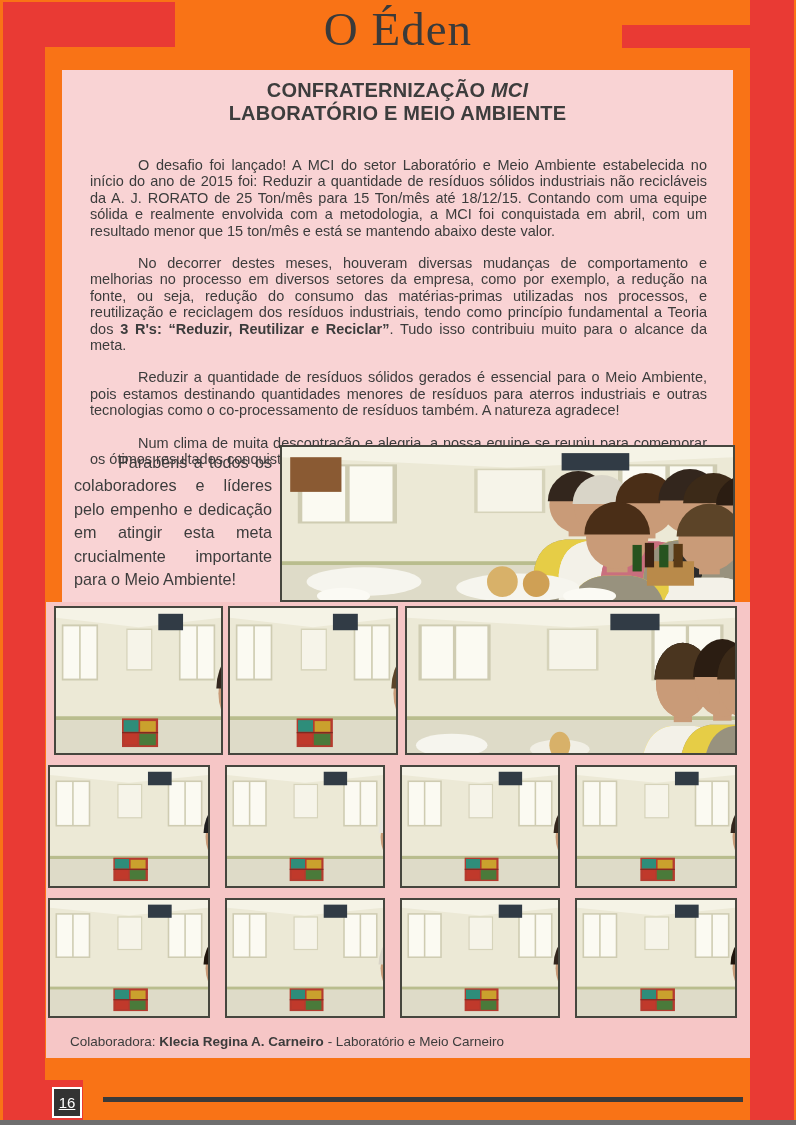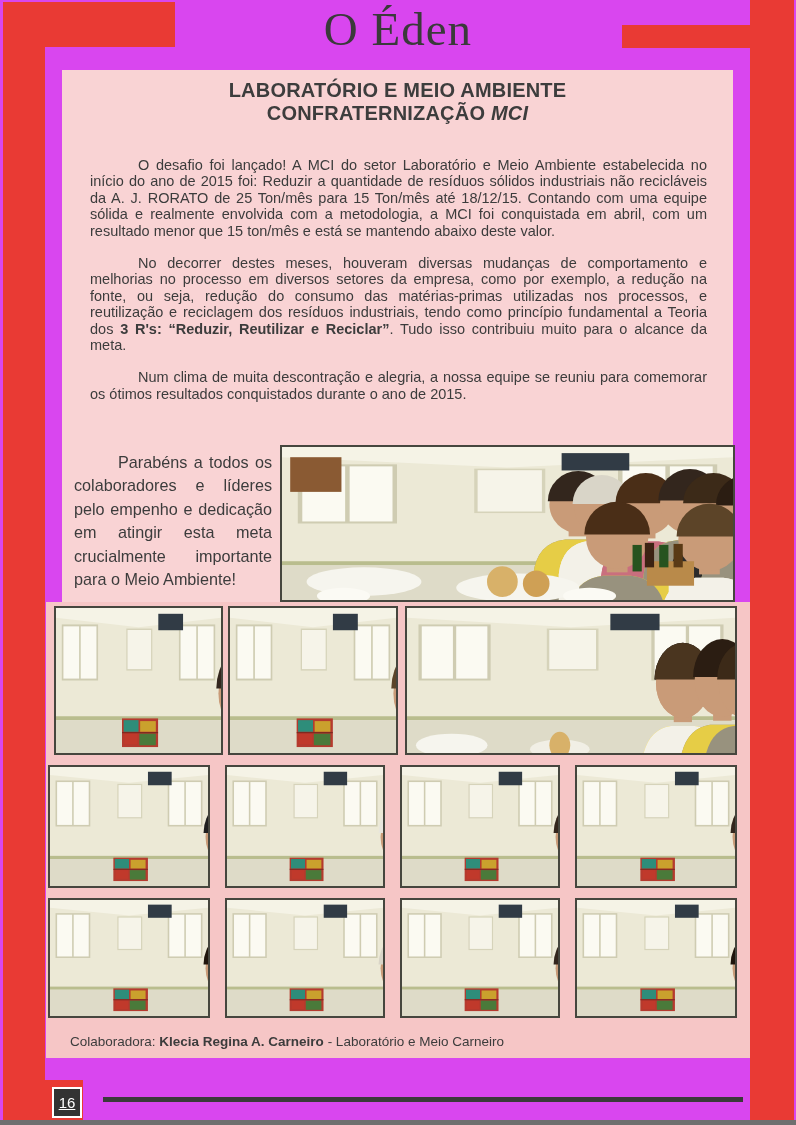--- a/index.html
+++ b/index.html
@@ -1,17 +1,17 @@
 <!DOCTYPE html>
 <html><head>
 <meta charset="utf-8">
 <style>
   html,body{margin:0;padding:0;background:#fff;}
   .page{
-    position:relative;width:796px;height:1125px;background:#d946ef;overflow:hidden;
+    position:relative;width:796px;height:1125px;background:#f97316;overflow:hidden;
     font-family:"Liberation Sans", sans-serif;color:#3b3b3b;
   }
   
   .bar-left{position:absolute;left:3px;top:2px;width:42px;height:1119px;background:#e93a34;}
   .corner-tl{position:absolute;left:3px;top:2px;width:172px;height:45px;background:#e93a34;}
   .bar-right{position:absolute;left:750px;top:0;width:44px;height:1121px;background:#e93a34;}
   .tab-tr{position:absolute;left:622px;top:25px;width:128px;height:23px;background:#e93a34;}
   .block-bl{position:absolute;left:3px;top:1080px;width:80px;height:41px;background:#e93a34;}
   .bottom-edge{position:absolute;left:0;top:1120px;width:796px;height:5px;background:#6f6f6f;}
   .footer-rule{position:absolute;left:103px;top:1097px;width:640px;height:5px;background:#3a3a3a;}
@@ -233,27 +233,28 @@
   <div class="bar-right"></div>
   <div class="tab-tr"></div>
   <div class="block-bl"></div>
 
   <div class="masthead">O Éden</div>
 
   <div class="pink-upper"></div>
   <div class="pink-lower"></div>
 
   <div class="article-title">
+    <div><span>CONFRATERNIZAÇÃO </span><span class="it">MCI</span></div>
     <div>LABORATÓRIO E MEIO AMBIENTE</div>
-    <div><span>CONFRATERNIZAÇÃO </span><span class="it">MCI</span></div>
   </div>
 
   <div class="article-text">
     <p>O desafio foi lançado! A MCI do setor Laboratório e Meio Ambiente estabelecida no início do ano de 2015 foi: Reduzir a quantidade de resíduos sólidos industriais não recicláveis da A. J. RORATO de 25 Ton/mês para 15 Ton/mês até 18/12/15. Contando com uma equipe sólida e realmente envolvida com a metodologia, a MCI foi conquistada em abril, com um resultado menor que 15 ton/mês e está se mantendo abaixo deste valor.</p>
     <p><span>No decorrer destes meses, houveram diversas mudanças de comportamento e melhorias no processo em diversos setores da empresa, como por exemplo, a redução na fonte, ou seja, redução do consumo das matérias-primas utilizadas nos processos, e reutilização e reciclagem dos resíduos industriais, tendo como princípio fundamental a Teoria dos </span><b>3 R's: “Reduzir, Reutilizar e Reciclar”</b><span>. Tudo isso contribuiu muito para o alcance da meta.</span></p>
+    <p>Reduzir a quantidade de resíduos sólidos gerados é essencial para o Meio Ambiente, pois estamos destinando quantidades menores de resíduos para aterros industriais e outras tecnologias como o co-processamento de resíduos também. A natureza agradece!</p>
     <p>Num clima de muita descontração e alegria, a nossa equipe se reuniu para comemorar os ótimos resultados conquistados durante o ano de 2015.</p>
   </div>
 
   <p class="congrats">Parabéns a todos os colaboradores e líderes pelo empenho e dedicação em atingir esta meta crucialmente importante para o Meio Ambiente!</p>
 
   <figure class="photo ph-hero" style="margin:0" aria-label="Grande grupo de colaboradores de uniforme amarelo e cinza reunidos no refeitório com mesas, pizzas e refrigerantes">
     <svg viewBox="0 0 440 150" preserveAspectRatio="none">
         <use href="#sym-crowd"></use>
       </svg>
   </figure>

